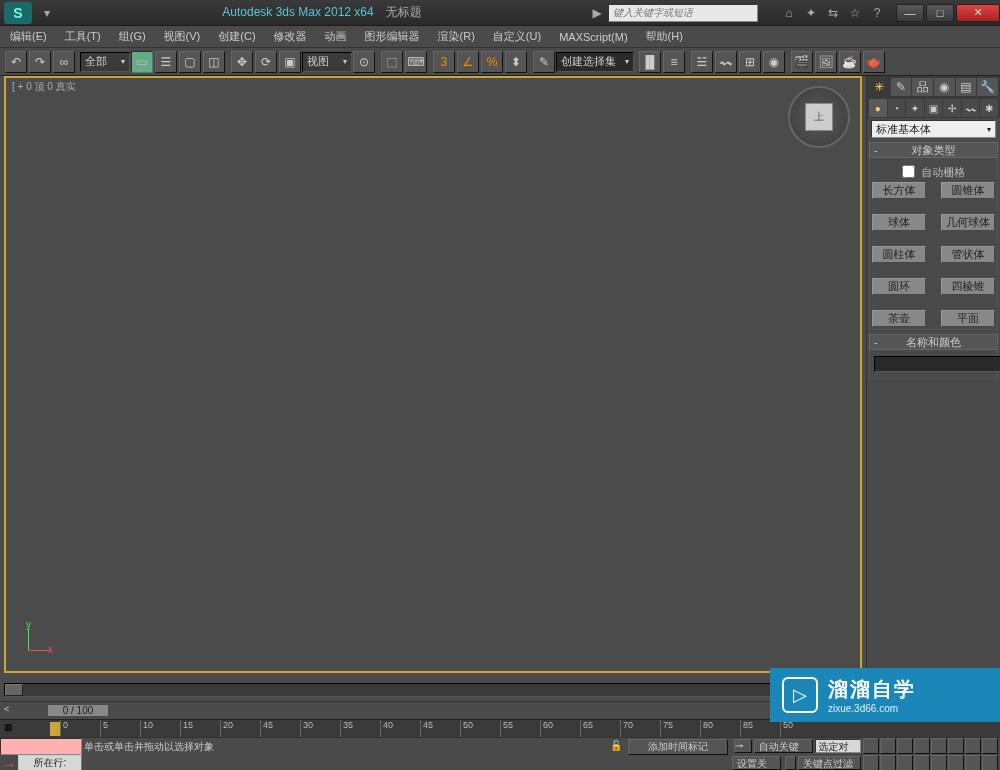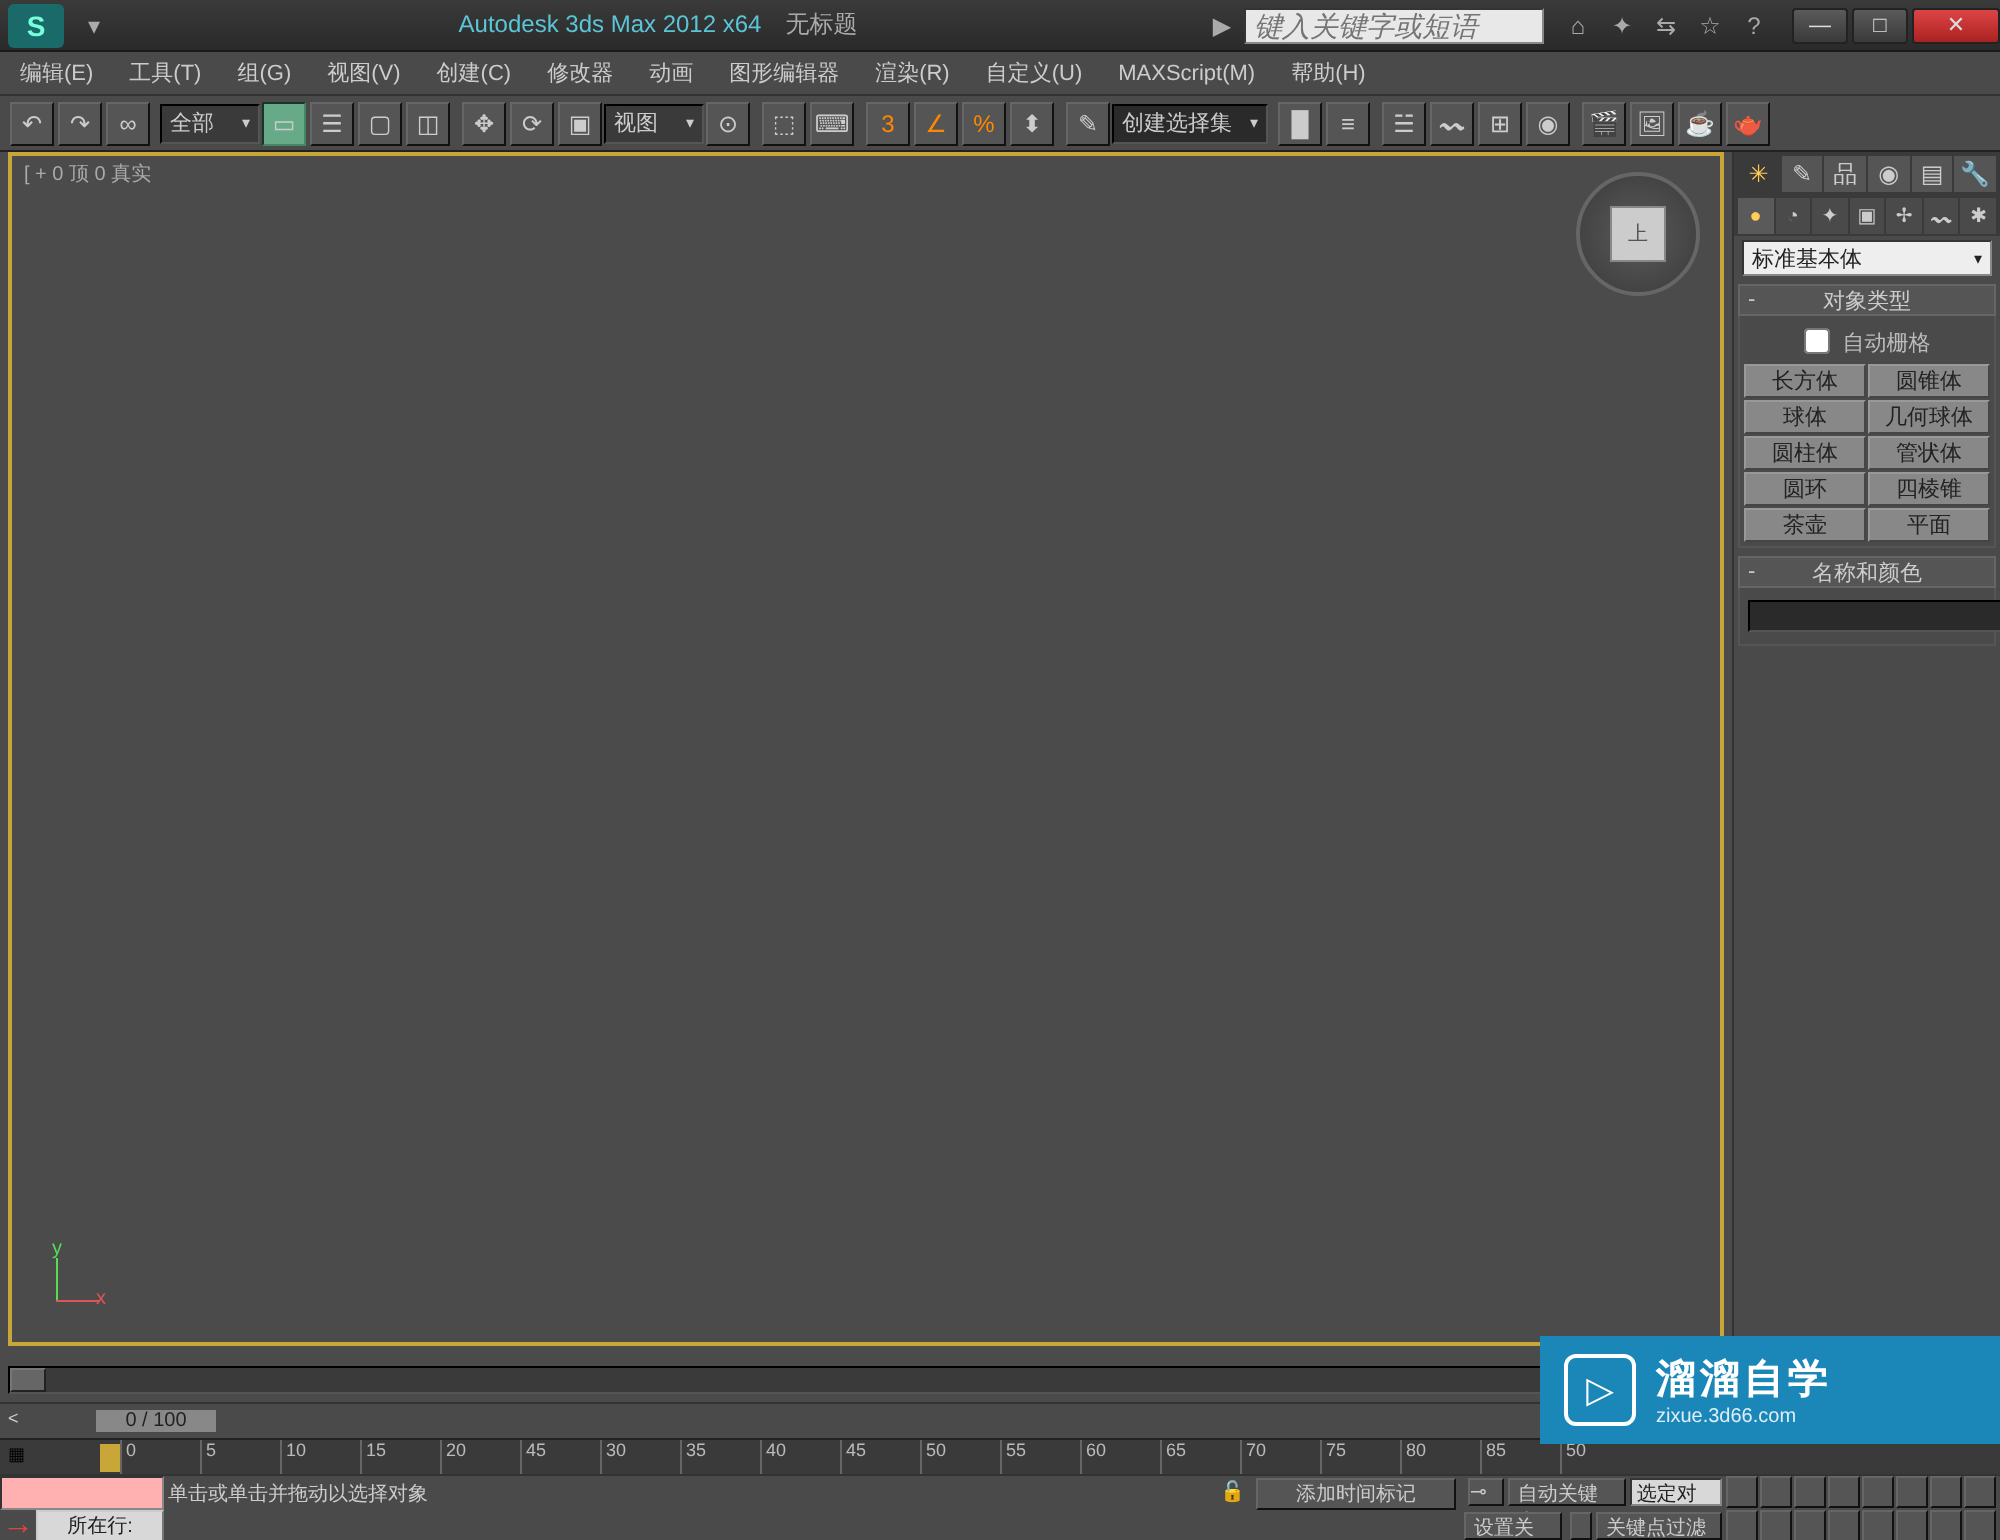--- a/index.html
+++ b/index.html
@@ -3,21 +3,21 @@
 <meta charset="utf-8">
 <style>
 * { margin: 0; padding: 0; box-sizing: border-box; font-family: "Microsoft YaHei", SimSun, Arial, sans-serif; }
 body { width: 1000px; height: 770px; background: #4a4a4a; overflow: hidden; position: relative; }
 
 
 .titlebar { height: 26px; background: linear-gradient(#3a3a3a, #2a2a2a); display: flex; align-items: center; border-bottom: 1px solid #1a1a1a; }
 .titlebar .logo { width: 28px; height: 22px; background: #1a6a6a; border-radius: 3px; margin: 0 4px; display: flex; align-items: center; justify-content: center; color: #7fd; font-size: 14px; font-weight: bold; }
 .titlebar .title { flex: 1; text-align: center; color: #5bc5d8; font-size: 12px; }
 .titlebar .title .untitled { color: #aaa; margin-left: 12px; }
-.titlebar .search { width: 150px; height: 18px; background: #e8e8e8; border: 1px inset #888; margin-right: 6px; padding: 0 4px; font-size: 14px; font-style: italic; color: #888; }
+.titlebar .search { width: 150px; height: 18px; background: #e8e8e8; border: 1px inset #888; margin-right: 20px; padding: 0 4px; font-size: 10px; font-style: italic; color: #888; }
 .titlebar .icon-btn { width: 18px; height: 18px; margin: 0 2px; color: #aaa; font-size: 12px; display: flex; align-items: center; justify-content: center; }
 .titlebar .win-btns { display: flex; margin-left: 6px; }
 .titlebar .win-btn { width: 28px; height: 18px; background: linear-gradient(#5a5a5a, #3a3a3a); border: 1px solid #222; border-radius: 2px; margin-left: 2px; color: #ddd; font-size: 11px; display: flex; align-items: center; justify-content: center; cursor: pointer; }
 .titlebar .win-btn.close { background: linear-gradient(#d44, #a22); width: 44px; }
 
 
 .menubar { height: 22px; background: #4a4a4a; display: flex; align-items: center; padding: 0 10px; border-bottom: 1px solid #333; }
 .menubar .menu-item { color: #ccc; font-size: 11px; margin-right: 18px; cursor: pointer; }
 
 
@@ -57,21 +57,21 @@
 .cp-subtab.active { background: #5a5a5a; color: #fc5; }
 .cp-dropdown { margin: 2px 4px; height: 18px; background: #eee; border: 1px inset #888; font-size: 11px; padding: 0 4px; display: flex; align-items: center; color: #222; }
 .cp-dropdown .arrow { margin-left: auto; font-size: 8px; }
 .rollout { margin: 2px; }
 .rollout-header { height: 16px; background: #555; text-align: center; color: #ccc; font-size: 11px; border: 1px solid #666; position: relative; }
 .rollout-header .dash { position: absolute; left: 4px; top: 1px; }
 .rollout-body { background: #4a4a4a; border: 1px solid #555; border-top: none; padding: 2px; }
 .auto-grid-row { text-align: center; padding: 2px 0; }
 .auto-grid-row input { vertical-align: middle; }
 .auto-grid-row label { color: #bbb; font-size: 11px; margin-left: 2px; }
-.prim-grid { display: grid; grid-template-columns: 1fr 1fr; gap: 1px; }
+.prim-grid { display: grid; grid-template-columns: 1fr 1fr; gap: 15px; }
 .prim-cell { height: 17px; background: #888; border: 1px outset #999; color: #222; font-size: 11px; display: flex; align-items: center; justify-content: center; cursor: pointer; }
 .name-color { padding: 4px 2px; display: flex; gap: 2px; }
 .name-input { flex: 1; height: 16px; background: #2a2a2a; border: 1px inset #555; }
 
 
 .timeline { height: 18px; background: #4a4a4a; display: flex; align-items: center; font-size: 10px; color: #ccc; border-top: 1px solid #333; }
 .timeline .frame-label { width: 60px; background: #888; text-align: center; color: #222; margin-left: 30px; }
 .time-ruler { height: 18px; background: #3a3a3a; border-top: 1px solid #222; display: flex; align-items: center; position: relative; }
 .time-ruler .marker { width: 10px; height: 14px; background: #c9a638; margin-left: 32px; }
 .time-ruler .ticks { flex: 1; height: 100%; position: relative; overflow: hidden; }

